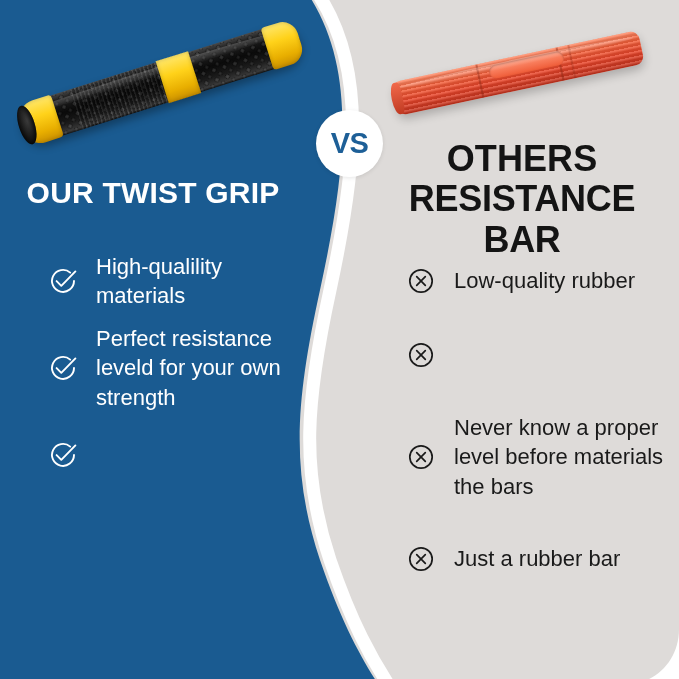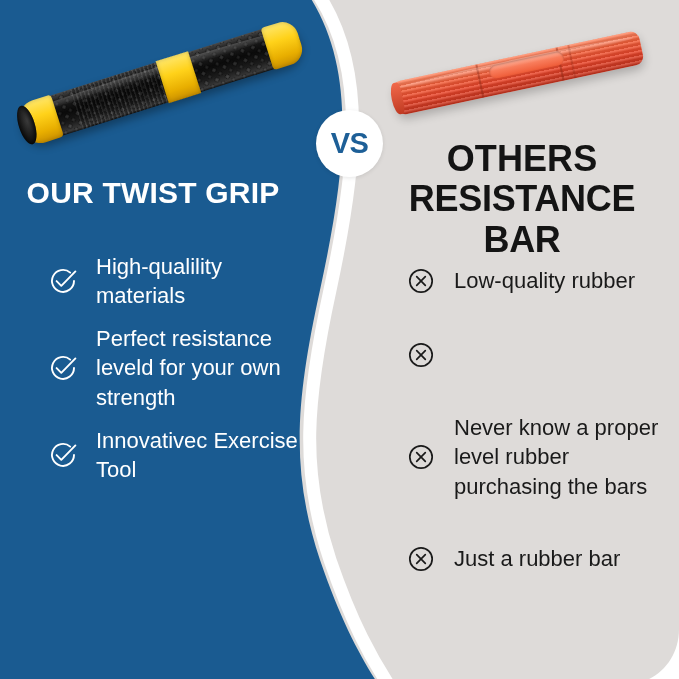--- a/index.html
+++ b/index.html
@@ -221,21 +221,20 @@
       <span class="item-text">Perfect resistance leveld for your own strength</span>
     </div>
 
     <div class="item">
       <span class="icon">
         <svg width="34" height="34" viewBox="0 0 34 34">
           <path d="M24.2 8.6 A11 11 0 1 0 28 17" fill="none" stroke="#ffffff" stroke-width="1.9" stroke-linecap="round"></path>
           <path d="M10.6 17.1 L15.3 21.8 L29.4 7.4" fill="none" stroke="#ffffff" stroke-width="1.9" stroke-linecap="round" stroke-linejoin="round"></path>
         </svg>
       </span>
-      <span class="item-text">Innovativec Exercise Tool</span>
     </div>
 
   </div>
 
   <div class="list" id="list-right">
 
     <div class="item">
       <span class="icon">
         <svg width="34" height="34" viewBox="0 0 34 34">
           <circle cx="17" cy="17" r="11.2" fill="none" stroke="#1a1a1a" stroke-width="1.7"></circle>
@@ -254,21 +253,21 @@
       </span>
     </div>
 
     <div class="item" style="min-height:130px;">
       <span class="icon">
         <svg width="34" height="34" viewBox="0 0 34 34">
           <circle cx="17" cy="17" r="11.2" fill="none" stroke="#1a1a1a" stroke-width="1.7"></circle>
           <path d="M12.7 12.7 L21.3 21.3 M21.3 12.7 L12.7 21.3" stroke="#1a1a1a" stroke-width="1.7" stroke-linecap="round"></path>
         </svg>
       </span>
-      <span class="item-text">Never know a proper level rubber purchasing the bars</span>
+      <span class="item-text">Never know a proper level before materials the bars</span>
     </div>
 
     <div class="item">
       <span class="icon">
         <svg width="34" height="34" viewBox="0 0 34 34">
           <circle cx="17" cy="17" r="11.2" fill="none" stroke="#1a1a1a" stroke-width="1.7"></circle>
           <path d="M12.7 12.7 L21.3 21.3 M21.3 12.7 L12.7 21.3" stroke="#1a1a1a" stroke-width="1.7" stroke-linecap="round"></path>
         </svg>
       </span>
       <span class="item-text">Just a rubber bar</span>

